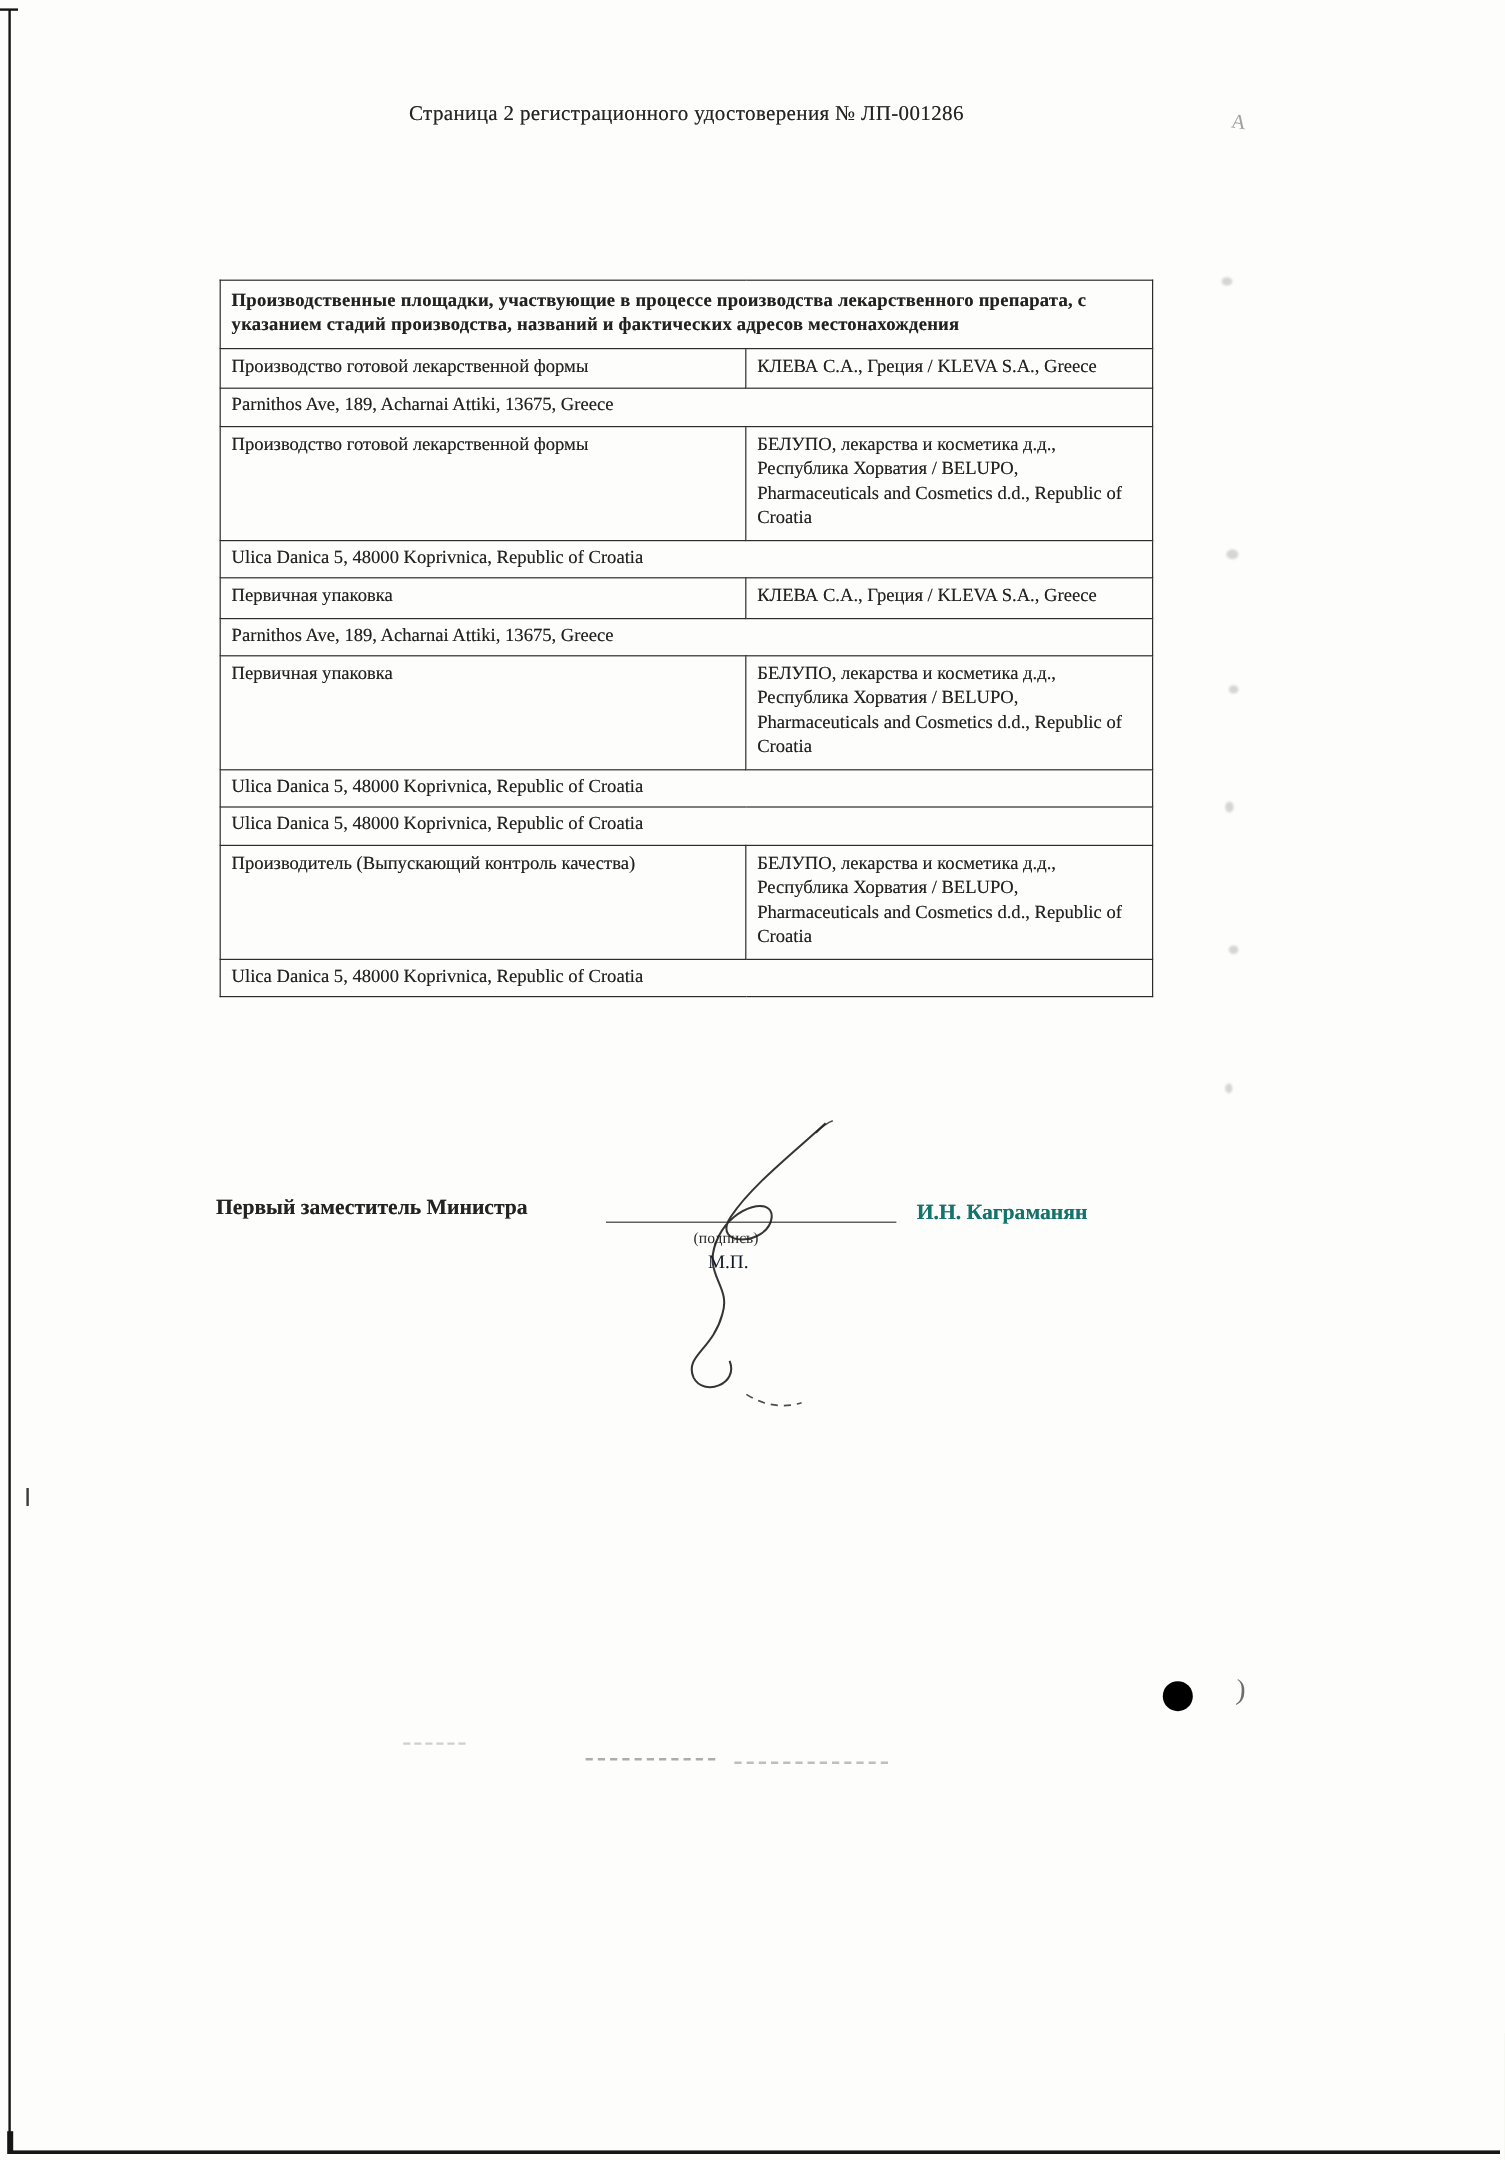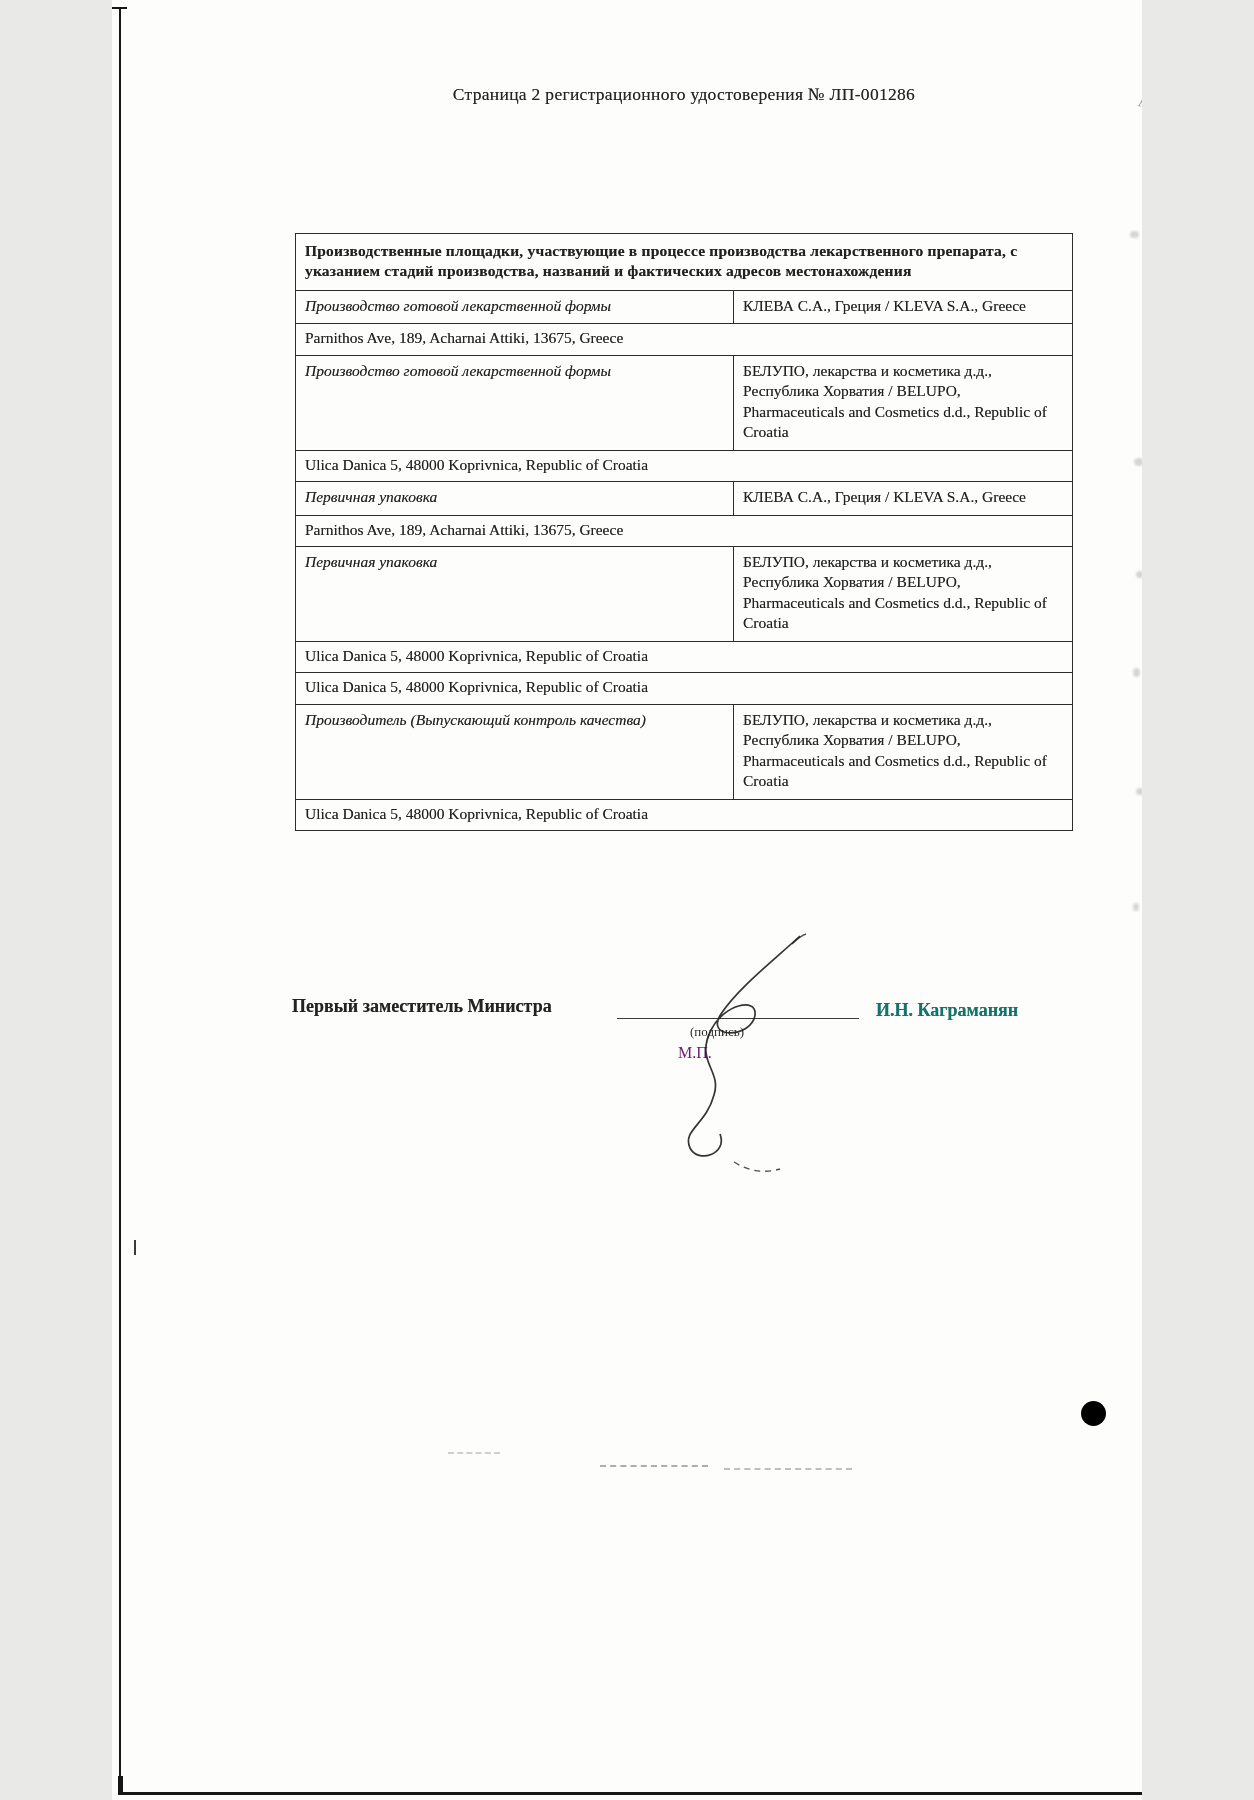--- a/index.html
+++ b/index.html
@@ -1,18 +1,18 @@
 <!DOCTYPE html>
 <html><head>
 <meta charset="utf-8">
 <style>
   * { margin:0; padding:0; box-sizing:border-box; }
   html,body { background:#e9e9e7; }
   .page {
-    position:relative; width:1030px; height:1800px; margin:0 auto;
+    position:relative; width:1254px; height:1800px; margin:0 auto;
     background:#fdfdfb; color:#1e1e1e; overflow:hidden;
     font-family:"Liberation Serif","DejaVu Serif",serif;
   }
   
   .scan-left-line  { position:absolute; left:7px; top:8px; width:2px; height:1786px; background:#161616; }
   .scan-top-tick   { position:absolute; left:0; top:7px; width:15px; height:2px; background:#161616; }
   .scan-bottom-line{ position:absolute; left:7px; top:1792px; width:1243px; height:3px; background:#161616; }
   .scan-corner     { position:absolute; left:6px; top:1776px; width:5px; height:19px; background:#161616; }
   .scan-left-tick  { position:absolute; left:22px; top:1240px; width:2px; height:15px; background:#3a3a3a; }
   .ink-dot { position:absolute; left:969px; top:1401px; width:25px; height:25px; border-radius:50%; background:#000; }
@@ -29,28 +29,28 @@
   
   .doc-table {
     position:absolute; left:183px; top:233px; width:778px;
     border-collapse:collapse; font-size:15.5px; line-height:1.32; color:#222;
   }
   .doc-table td {
     border:1.6px solid #2c2c2c; padding:5px 9px 7px; vertical-align:top;
     text-shadow:0 0 .35px rgba(20,20,20,.5);
   }
   .doc-table td.title { font-weight:bold; padding:7px 9px 8px; letter-spacing:.2px; }
-  .doc-table td.stage { width:438px; font-style:italic; }
+  .doc-table td.stage { width:438px; }
   .doc-table td.addr  { padding-top:4px; padding-bottom:6px; }
   
   .sign-title { position:absolute; left:180px; top:996px; font-size:18px; font-weight:bold; color:#232323; text-shadow:0 0 .4px rgba(20,20,20,.5);text-align:right; }
   .sign-name  { position:absolute; left:764px; top:1000px; font-size:18px; font-weight:bold; color:#0f766e; text-shadow:0 0 .4px rgba(20,20,20,.5); }
   .sign-line  { position:absolute; left:505px; top:1018px; width:242px; border-top:1.7px solid #3a3a3a; }
   .sign-caption { position:absolute; left:578px; top:1024px; font-size:13px; color:#2c2c2c; }
-  .seal-mark  { position:absolute; left:566px; top:1044px; font-size:16px; color:#701a75; }
+  .seal-mark  { position:absolute; left:590px; top:1044px; font-size:16px; color:#0f172a; }
   .signature-svg { position:absolute; left:530px; top:918px; width:260px; height:270px; }
 </style>
 </head>
 <body>
 
 <div class="page">
 
   <div class="scan-left-line"></div>
   <div class="scan-top-tick"></div>
   <div class="scan-bottom-line"></div>

